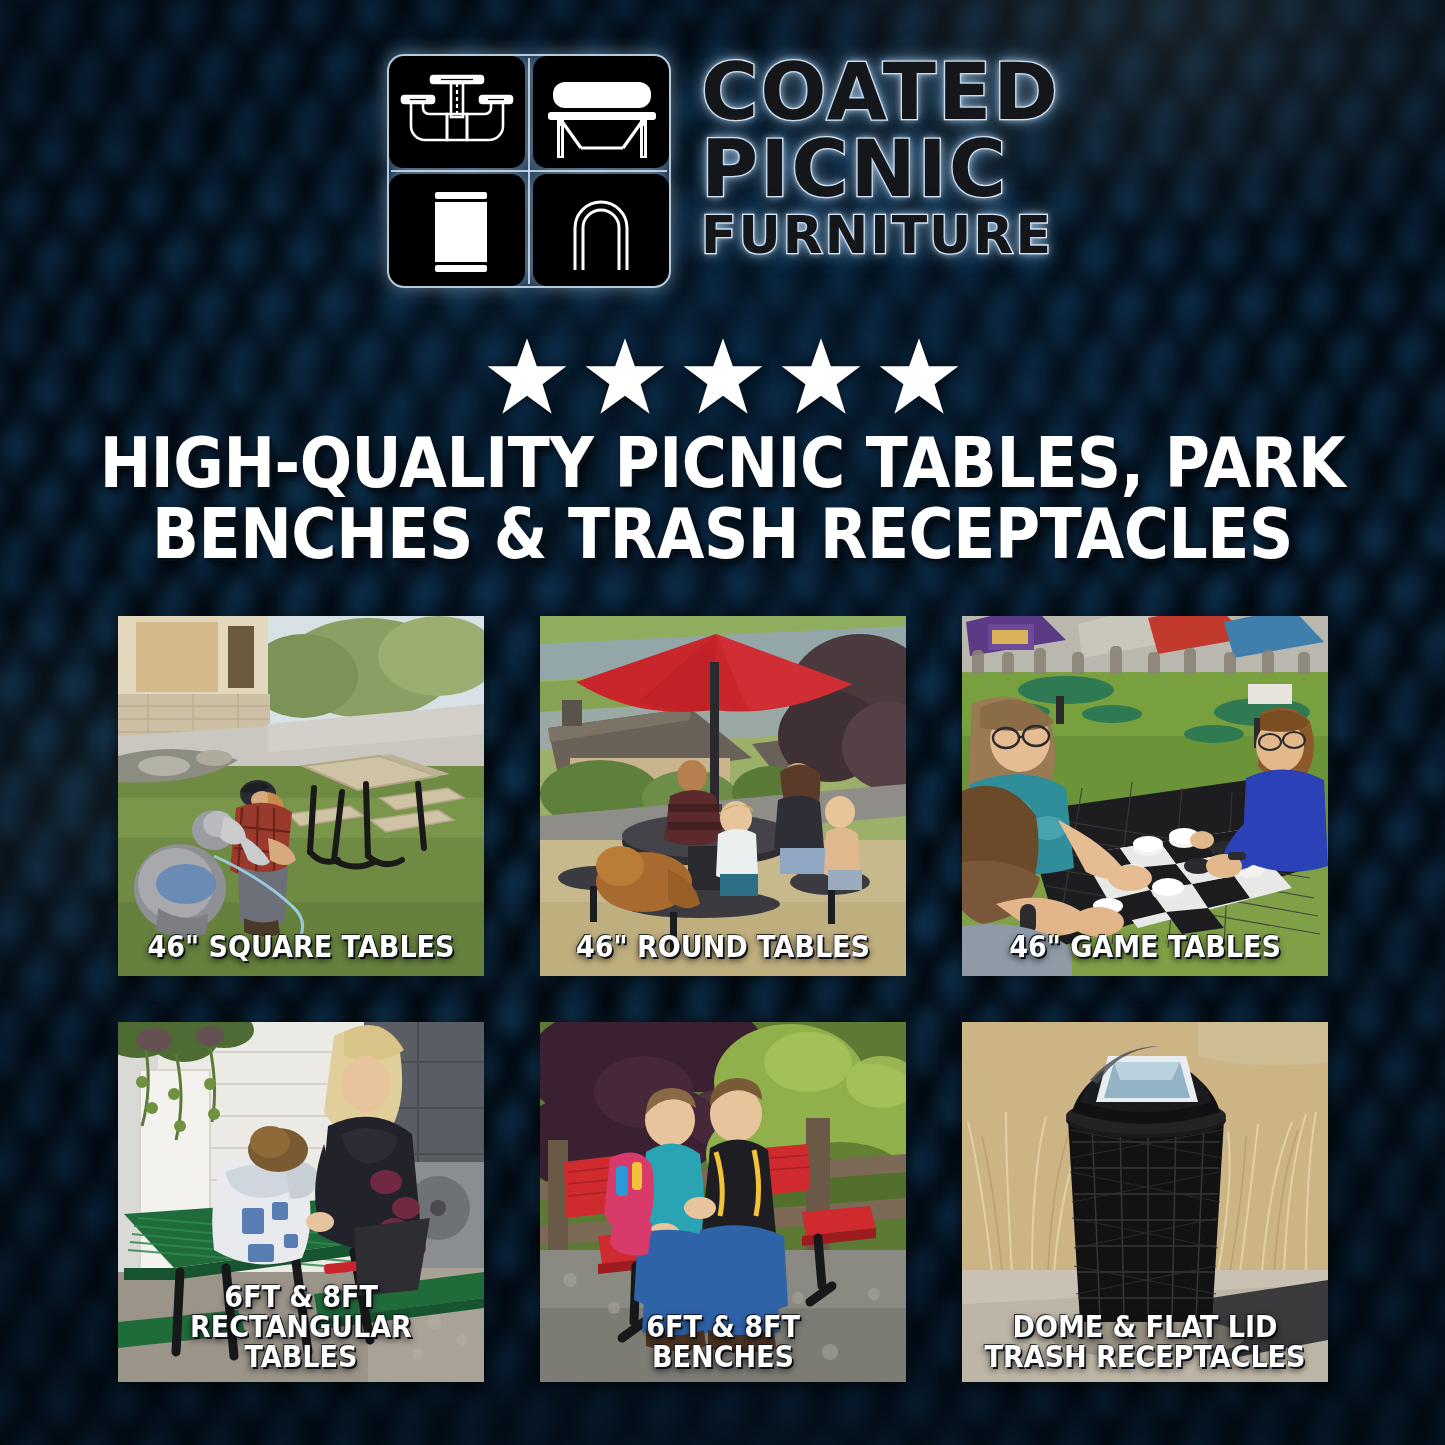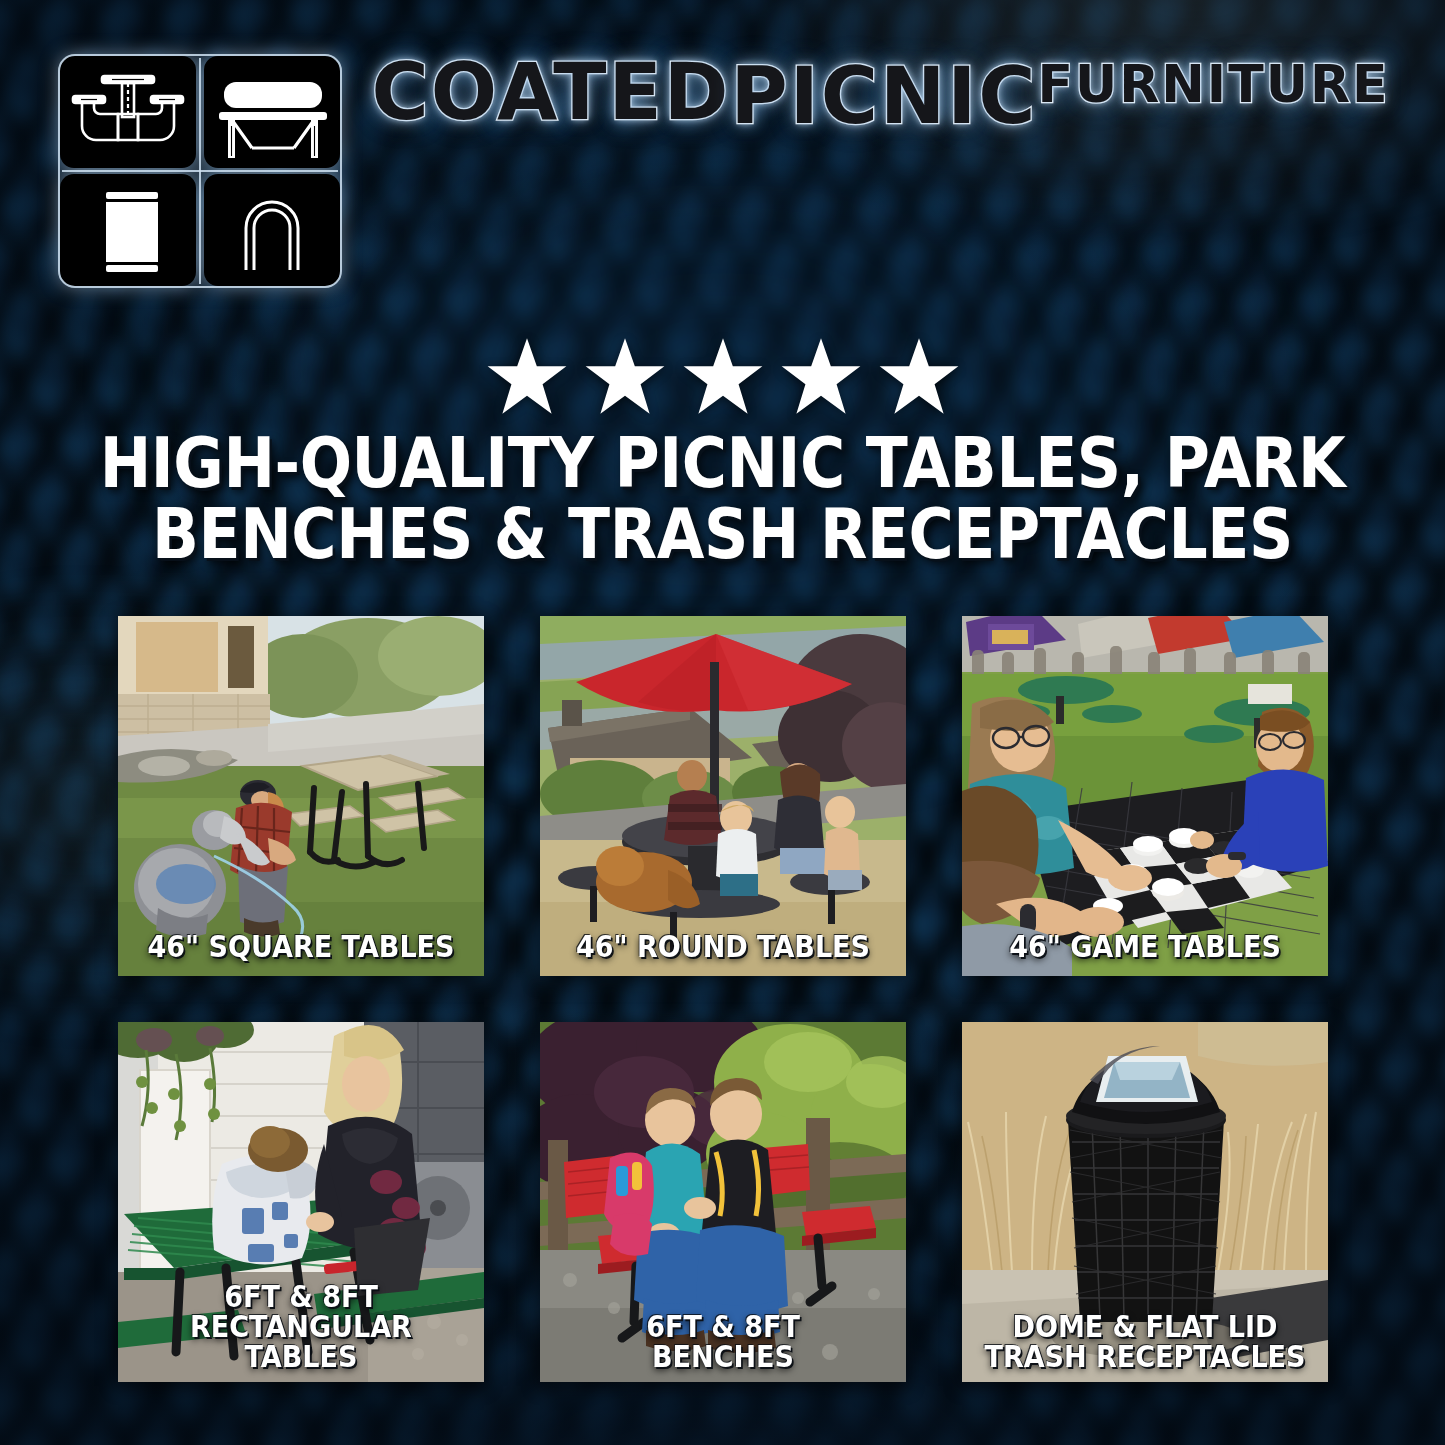--- a/index.html
+++ b/index.html
@@ -38,21 +38,21 @@
   .bg-vig{position:absolute;inset:0;
     background:radial-gradient(1200px 900px at 50% 42%, rgba(0,0,0,0) 42%, rgba(2,10,20,0.62) 100%);}
 
   
   .header{position:absolute;left:0;right:0;top:52px;z-index:3;
     display:flex;justify-content:center;align-items:flex-start;gap:28px;}
   .logo-mark{width:288px;height:238px;flex:0 0 auto;position:relative;}
   .logo-mark svg{display:block;width:100%;height:100%;
     filter:drop-shadow(0 0 9px rgba(175,205,235,0.55));}
 
-  .logo-words{display:flex;justify-content:flex-start;
+  .logo-words{display:flex;flex-direction:column;justify-content:flex-start;
     padding-top:4px;}
   .logo-line{
     font-family:"DejaVu Sans", sans-serif;
     font-weight:700;
     color:#15161a;
     letter-spacing:2px;
     line-height:0.94;
     -webkit-text-stroke:2.6px #ffffff;
     paint-order:stroke fill;
     text-shadow:

